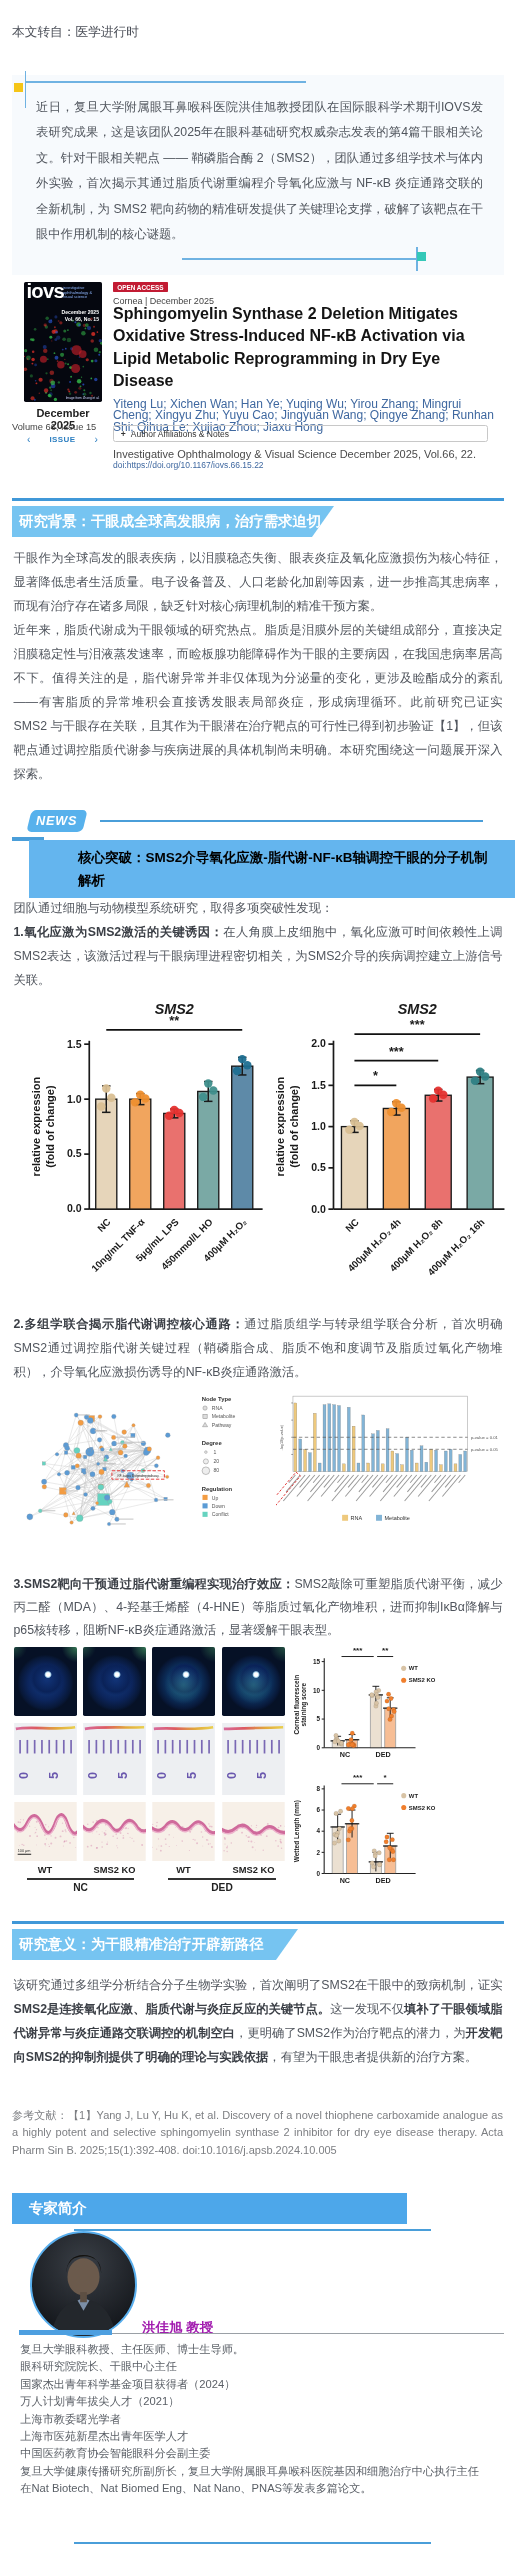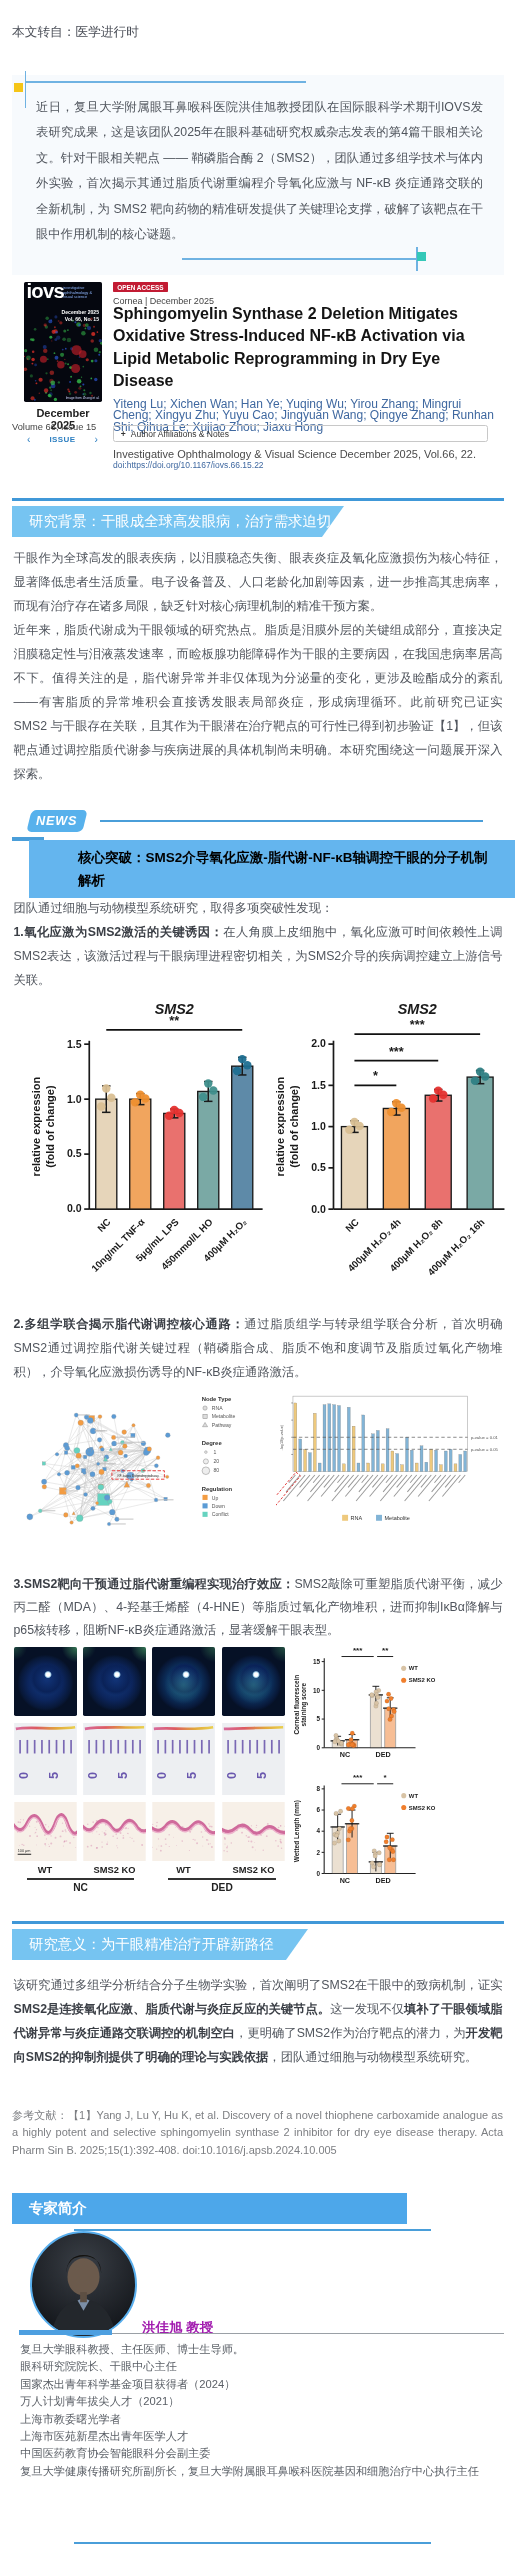--- a/index.html
+++ b/index.html
@@ -2,22 +2,22 @@
 <html style="font-size:13.5px"><head>
 <meta charset="utf-8">
 <style>
   html,body{margin:0;padding:0;}
   body{width:516px;height:2576px;position:relative;background:#ffffff;overflow:hidden;
        font-family:"Liberation Sans","DejaVu Sans",sans-serif;color:#50555d;}
   .abs{position:absolute;}
   .cn{font-size:12.3px;line-height:24px;text-align:justify;color:#50555d;}
   .b{font-weight:bold;color:#3b3f46;}
   .rule{background:#4098d8;height:2.5px;}
-  .banner{background:#76c4f1;color:#fff;font-weight:normal;font-size:14.4px;line-height:31px;
-          padding-left:17px;clip-path:polygon(0 0,100% 0,calc(100% - 22px) 100%,0 100%);}
+  .banner{background:#76c4f1;color:#fff;font-weight:bold;font-size:14.4px;line-height:31px;
+          padding-left:7px;clip-path:polygon(0 0,100% 0,calc(100% - 22px) 100%,0 100%);}
   .intro-box{background:#f7fafd;}
   .eye{width:63px;height:69px;border-radius:1.7px;
     background:
       radial-gradient(circle 5.1px at 54% 40%, #ffffff 0 35%, rgba(190,235,255,.85) 55%, rgba(190,235,255,0) 75%),
       radial-gradient(circle 22px at 52% 46%, #12357a 0%, #0a2258 60%, rgba(10,34,88,0) 75%),
       radial-gradient(circle 32px at 50% 52%, #153e86 0%, #0c255c 55%, #081838 80%, rgba(8,24,56,0) 88%),
       radial-gradient(circle 22px at 100% 0%, rgba(90,200,120,.55), rgba(90,200,120,0) 70%),
       radial-gradient(circle 18.6px at 0% 0%, rgba(90,200,120,.30), rgba(90,200,120,0) 70%),
       #061126;}
   .eye.ded{background:
@@ -1155,21 +1155,21 @@
     <text x="62.44" y="133" font-size="8.5" fill="#1a1a1a" text-anchor="middle" font-weight="bold">NC</text>
     <text x="107.56" y="133" font-size="8.5" fill="#1a1a1a" text-anchor="middle" font-weight="bold">DED</text>
     <line x1="58.44" y1="16" x2="96.56" y2="16" stroke="#111" stroke-width="1.1"></line>
     <text x="77.5" y="12" font-size="9.5" fill="#1a1a1a" text-anchor="middle" font-weight="bold">***</text>
     <line x1="100.56" y1="16" x2="119.56" y2="16" stroke="#111" stroke-width="1.1"></line>
     <text x="110.06" y="12" font-size="9.5" fill="#1a1a1a" text-anchor="middle" font-weight="bold">*</text>
   </svg>
 
 <div class="abs rule" style="left:12px;top:1921px;width:492px;"></div>
 <div class="abs banner" style="left:12px;top:1929px;width:279px;">研究意义：为干眼精准治疗开辟新路径</div>
-<div class="abs cn" style="left:13.5px;top:1973px;width:489px;"><span>该研究通过多组学分析结合分子生物学实验，首次阐明了SMS2在干眼中的致病机制，证实</span><span class="b">SMS2是连接氧化应激、脂质代谢与炎症反应的关键节点。</span><span>这一发现不仅</span><span class="b">填补了干眼领域脂代谢异常与炎症通路交联调控的机制空白</span><span>，更明确了SMS2作为治疗靶点的潜力，为</span><span class="b">开发靶向SMS2的抑制剂提供了明确的理论与实践依据</span><span>，团队通过细胞与动物模型系统研究。</span></div>
+<div class="abs cn" style="left:13.5px;top:1973px;width:489px;"><span>该研究通过多组学分析结合分子生物学实验，首次阐明了SMS2在干眼中的致病机制，证实</span><span class="b">SMS2是连接氧化应激、脂质代谢与炎症反应的关键节点。</span><span>这一发现不仅</span><span class="b">填补了干眼领域脂代谢异常与炎症通路交联调控的机制空白</span><span>，更明确了SMS2作为治疗靶点的潜力，为</span><span class="b">开发靶向SMS2的抑制剂提供了明确的理论与实践依据</span><span>，有望为干眼患者提供新的治疗方案。</span></div>
 
 <div class="abs ref" style="left:12px;top:2107px;width:491px;">参考文献：【1】Yang J, Lu Y, Hu K, et al. Discovery of a novel thiophene carboxamide analogue as a highly potent and selective sphingomyelin synthase 2 inhibitor for dry eye disease therapy. Acta Pharm Sin B. 2025;15(1):392-408. doi:10.1016/j.apsb.2024.10.005</div>
 
 <div class="abs expert-banner" style="left:12px;top:2193px;width:378px;">专家简介</div>
 <div class="abs" style="left:74px;top:2229px;width:357px;height:1.7px;background:#4a9ed9;"></div>
 
 <div class="abs portrait" style="left:30px;top:2231px;">
   <svg viewBox="0 0 122 122" width="103" height="103">
     <ellipse cx="61" cy="52" rx="19" ry="22" fill="#6b5a4c"></ellipse>
     <path d="M40 48 Q42 26 61 26 Q80 26 82 48 Q82 36 76 32 Q66 24 50 30 Q42 34 40 48 Z" fill="#14120f"></path>
@@ -1184,16 +1184,17 @@
 
 <div class="abs bio" style="left:20.3px;top:2341px;width:483px;" id="bio-list">
     <div>复旦大学眼科教授、主任医师、博士生导师。</div>
     <div>眼科研究院院长、干眼中心主任</div>
     <div>国家杰出青年科学基金项目获得者（2024）</div>
     <div>万人计划青年拔尖人才（2021）</div>
     <div>上海市教委曙光学者</div>
     <div>上海市医苑新星杰出青年医学人才</div>
     <div>中国医药教育协会智能眼科分会副主委</div>
     <div>复旦大学健康传播研究所副所长，复旦大学附属眼耳鼻喉科医院基因和细胞治疗中心执行主任</div>
+    <div>在Nat Biotech、Nat Biomed Eng、Nat Nano、PNAS等发表多篇论文。</div>
   </div>
 
 <div class="abs" style="left:74px;top:2542px;width:357px;height:1.7px;background:#4a9ed9;"></div>
 
 
 </body></html>

